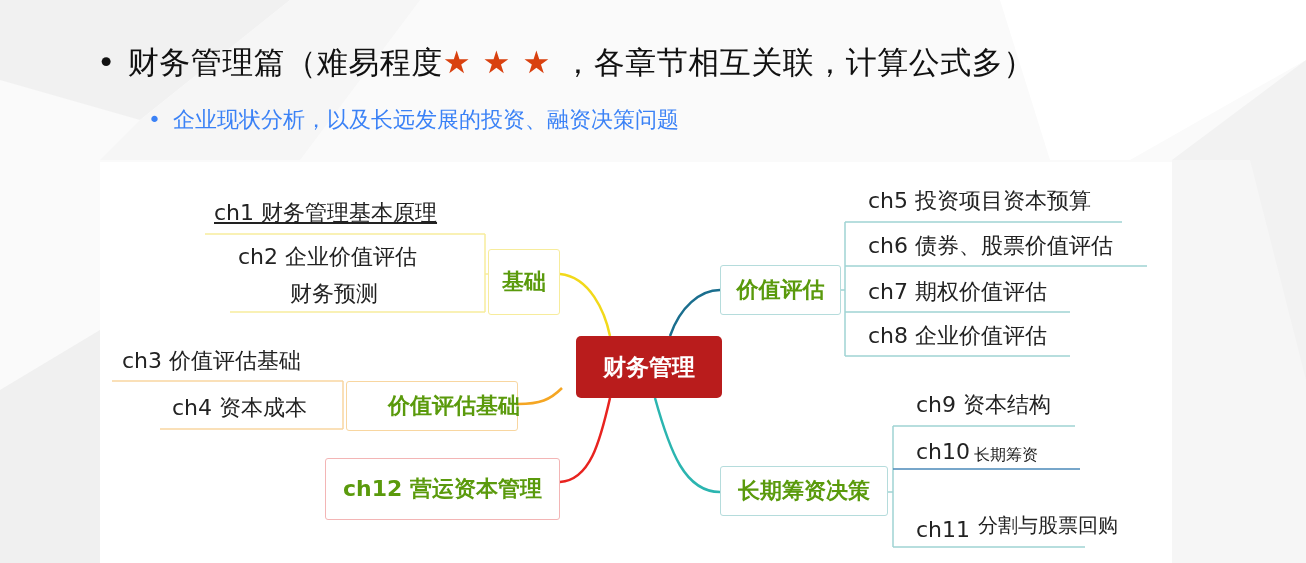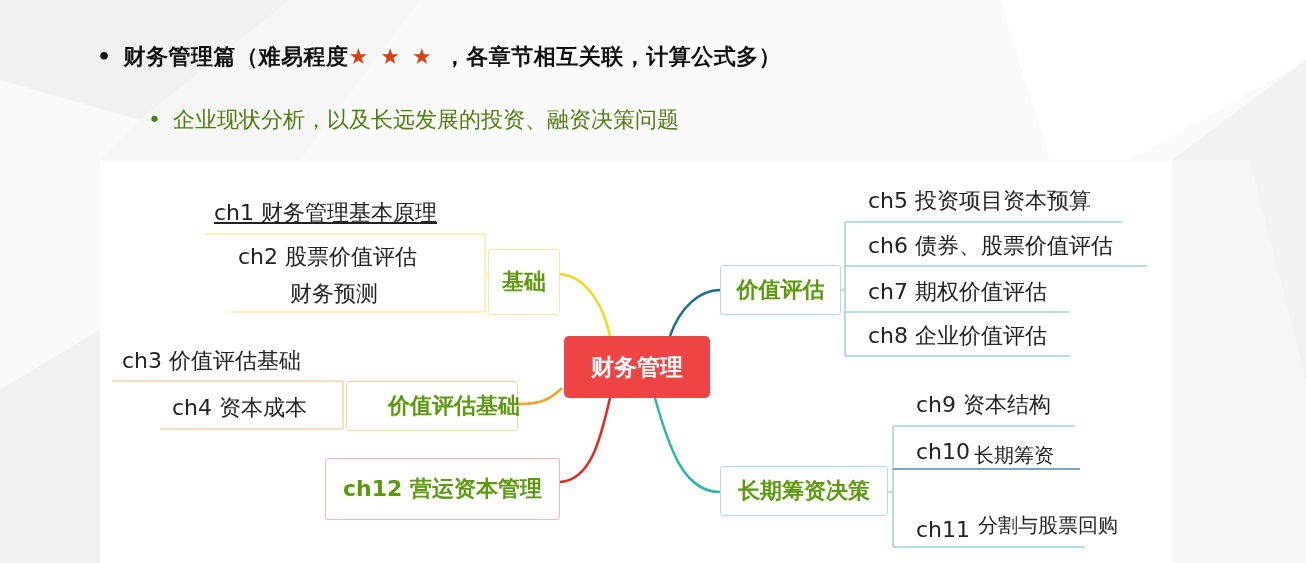--- a/index.html
+++ b/index.html
@@ -3,41 +3,41 @@
   <meta charset="utf-8">
   <style>
     html, body { margin: 0; padding: 0; }
     body {
       width: 1306px; height: 563px; overflow: hidden; position: relative;
       background: #fafafa;
       font-family: "DejaVu Sans", "Liberation Sans", sans-serif;
     }
     .bg-poly { position: absolute; left: 0; top: 0; width: 1306px; height: 563px; }
     .bullet1 {
-      position: absolute; left: 97px; top: 42px; font-size: 22px; font-weight: bold;
+      position: absolute; left: 97px; top: 42px; font-size: 31px; font-weight: normal;
       color: #111; letter-spacing: 0.5px; white-space: nowrap;
     }
     .bullet1 .dot, .bullet2 .dot { margin-right: 12px; }
     .bullet1 .stars { color: #d9410f; letter-spacing: 12px; }
     .bullet2 {
       position: absolute; left: 148px; top: 105px; font-size: 22px;
-      color: #4d7c0f; white-space: nowrap;
+      color: #3b82f6; white-space: nowrap;
     }
     .mindmap {
       position: absolute; left: 100px; top: 162px; width: 1072px; height: 401px;
       background: #ffffff;
     }
     .mm-svg { position: absolute; left: 0; top: 0; }
     .node {
       position: absolute; box-sizing: border-box; white-space: nowrap;
       display: flex; align-items: center; justify-content: center;
     }
     .center-node {
-      left: 464px; top: 174px; width: 146px; height: 62px;
-      background: #ef4444; color: #fff; border-radius: 5px;
+      left: 476px; top: 174px; width: 146px; height: 62px;
+      background: #b91c1c; color: #fff; border-radius: 5px;
       font-size: 23px; font-weight: bold;
     }
     .topic {
       background: #fff; border-radius: 3px; color: #5a9a0c; font-weight: bold; font-size: 22px;
     }
     .leaf {
       color: #222; font-size: 22px; justify-content: flex-start;
     }
   </style>
 </head>
@@ -89,34 +89,34 @@
     <path d="M793,264 L793,385" stroke="#9fd3d3" stroke-width="1.5" fill="none"></path>
     <line x1="793" y1="264" x2="975" y2="264" stroke="#9fd3d3" stroke-width="1.5"></line>
     <line x1="793" y1="307" x2="980" y2="307" stroke="#4a88b8" stroke-width="1.5"></line>
     <line x1="793" y1="385" x2="985" y2="385" stroke="#9fd3d3" stroke-width="1.5"></line>
   </svg>
 
   <div class="node center-node">财务管理</div>
 
   <div class="node topic" style="left:388px; top:87px; width:72px; height:66px; border:1.5px solid #f7ec9c;">基础</div>
   <div class="node leaf" style="left:114px; top:34px; height:34px;text-decoration:underline;">ch1 财务管理基本原理</div>
-  <div class="node leaf" style="left:138px; top:79px; height:32px;">ch2 股票价值评估</div>
+  <div class="node leaf" style="left:138px; top:79px; height:32px;">ch2 企业价值评估</div>
   <div class="node leaf" style="left:190px; top:116px; height:32px;">财务预测</div>
 
   <div class="node topic" style="left:246px; top:219px; width:172px; height:50px; border:1.5px solid #f8d6a0;padding-left:44px;">价值评估基础</div>
   <div class="node leaf" style="left:22px; top:182px; height:34px;">ch3 价值评估基础</div>
   <div class="node leaf" style="left:72px; top:229px; height:34px;">ch4 资本成本</div>
 
   <div class="node topic" style="left:225px; top:296px; width:235px; height:62px; border:1.5px solid #f3b5b5;">ch12 营运资本管理</div>
 
   <div class="node topic" style="left:620px; top:103px; width:121px; height:50px; border:1.5px solid #b5dcdc;">价值评估</div>
   <div class="node leaf" style="left:768px; top:22px; height:34px;">ch5 投资项目资本预算</div>
   <div class="node leaf" style="left:768px; top:67px; height:34px;">ch6 债券、股票价值评估</div>
   <div class="node leaf" style="left:768px; top:113px; height:34px;">ch7 期权价值评估</div>
   <div class="node leaf" style="left:768px; top:157px; height:34px;">ch8 企业价值评估</div>
 
   <div class="node topic" style="left:620px; top:304px; width:168px; height:50px; border:1.5px solid #b5dcdc;">长期筹资决策</div>
   <div class="node leaf" style="left:816px; top:226px; height:34px;">ch9 资本结构</div>
   <div class="node leaf" style="left:816px; top:272px; height:34px;">ch10</div>
-  <div class="node leaf" style="left:874px; top:276px; height:34px; font-size:20px;">长期筹资</div>
+  <div class="node leaf" style="left:874px; top:276px; height:34px; font-size:16px;">长期筹资</div>
   <div class="node leaf" style="left:816px; top:350px; height:34px;">ch11</div>
   <div class="node leaf" style="left:878px; top:348px; height:30px; font-size:20px;">分割与股票回购</div>
 </div>
 
 </body></html>

